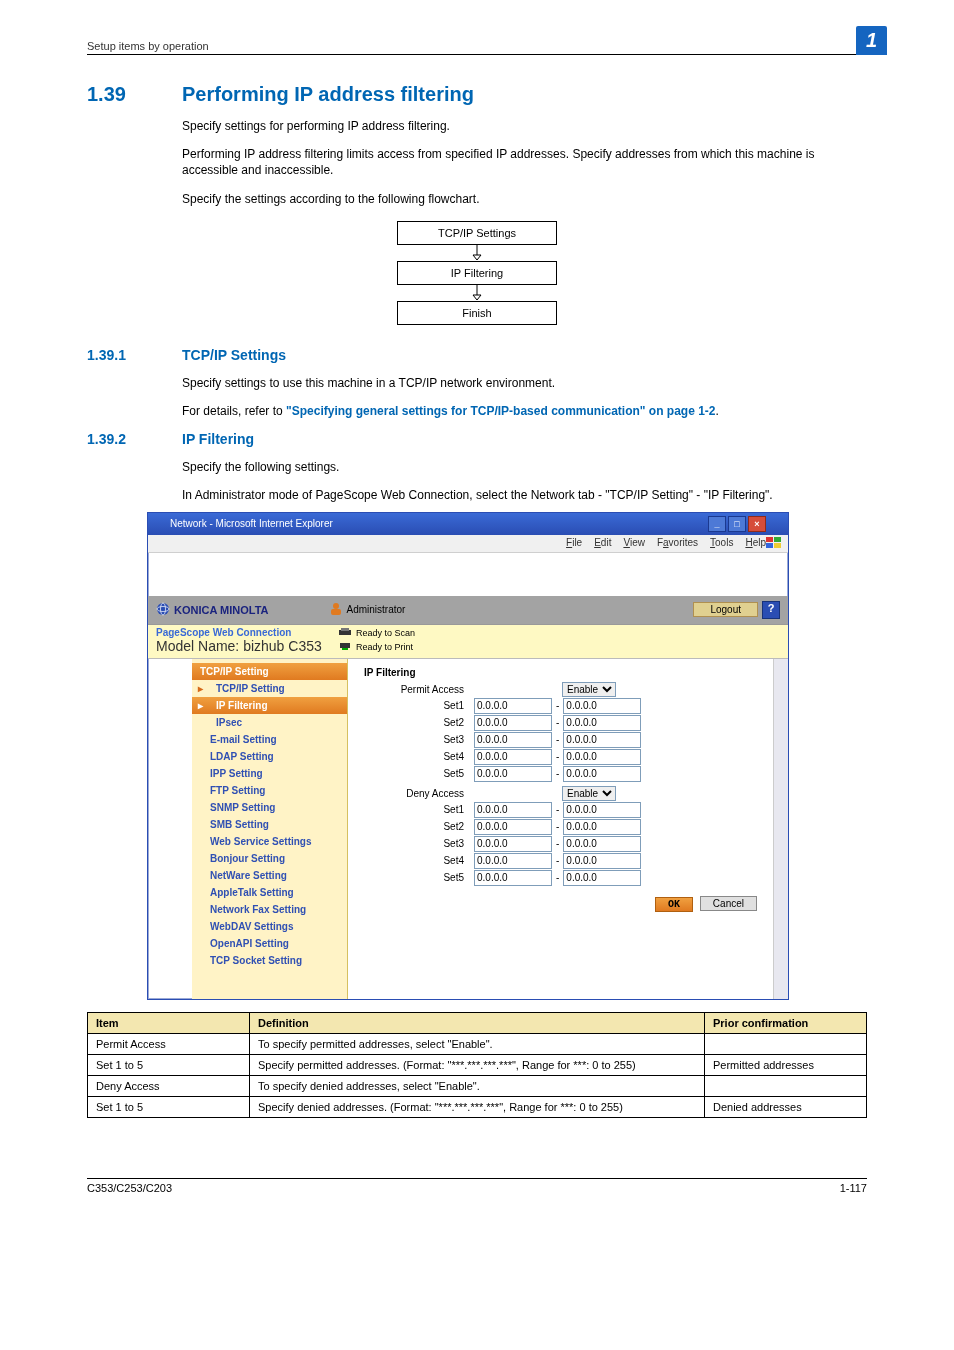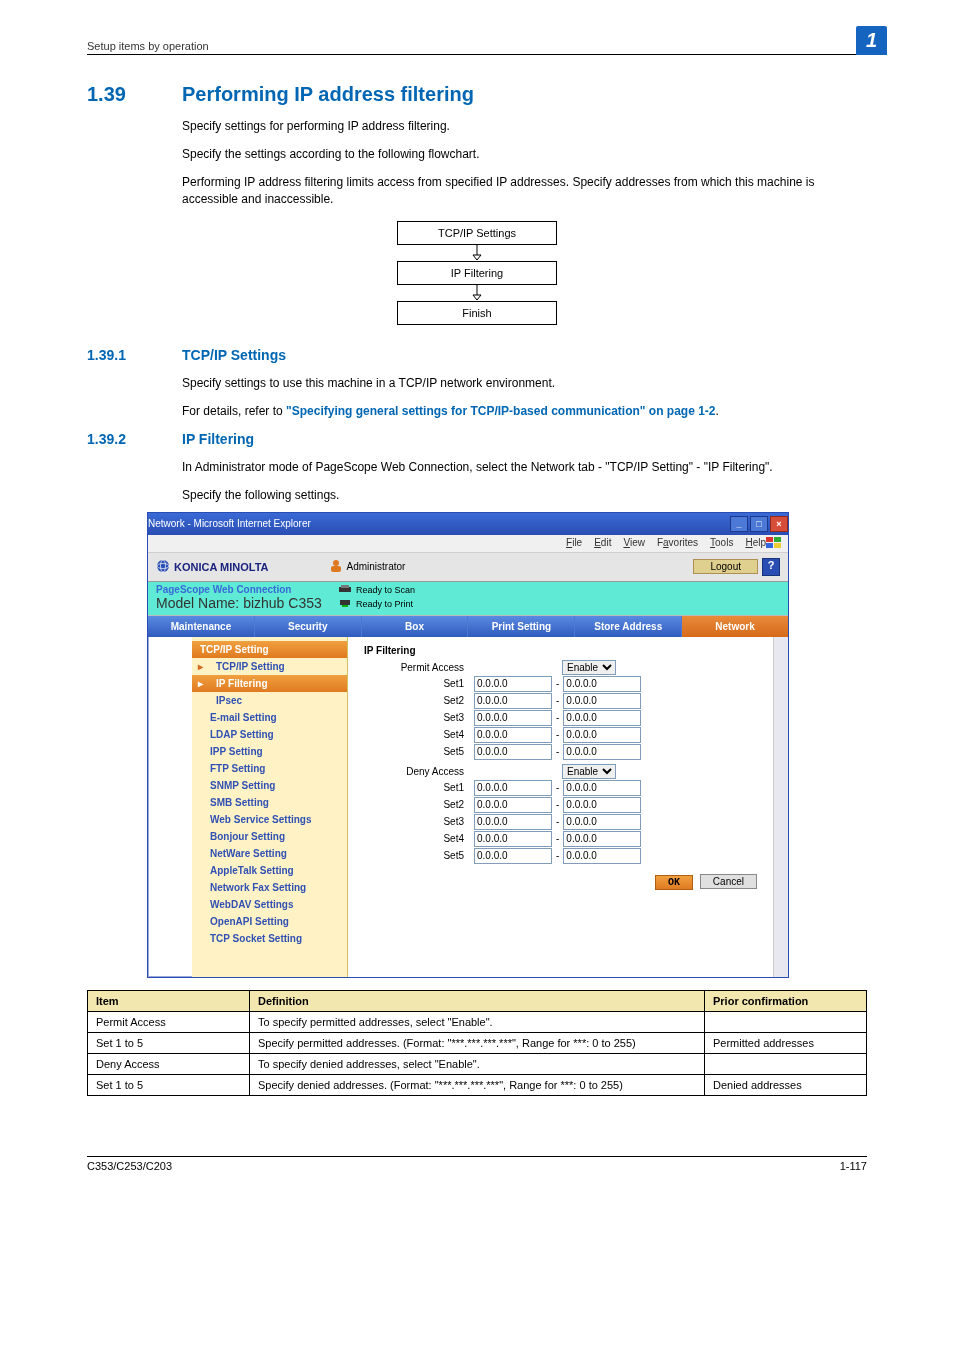--- a/index.html
+++ b/index.html
@@ -81,54 +81,54 @@
     width: 640px;
     margin: 8px 0 12px 60px;
     border: 1px solid #2a4db3;
     box-shadow: 0 0 0 1px #9aa9d6 inset;
     font-family: Tahoma, Arial, sans-serif;
     font-size: 10px;
   }
   .titlebar {
     background: linear-gradient(#3a6ad6, #2a4db3);
     color: #fff;
-    padding: 3px 0;
+    padding: 3px 22px;
     display: flex;
     justify-content: space-between;
     align-items: center;
   }
   .titlebar .tbtns { display:flex; gap:2px; }
   .titlebar .tbtn {
     width:16px; height:14px; background:#4d79d6; border:1px solid #1b3990;
     color:#fff; font-weight:bold; font-size:9px; display:flex; align-items:center; justify-content:center;
   }
   .titlebar .tbtn.close { background:#d64d3a; border-color:#902a1b; }
   .menubar {
     background:#f0f0f0; border-bottom:1px solid #cfcfcf; padding:2px 6px; color:#333;
     display:flex; gap:0; font-size:10px;
     justify-content: flex-end;
   }
   .menubar .left { display:flex; gap:12px; }
   .menubar .m { position:relative; }
   .menubar .m u { text-decoration: underline; }
   .brandrow {
-    background:#e5e5e5; height:24px; border-bottom:1px solid #999;
-    display:flex; align-items:center; justify-content:flex-end; padding:2px 8px;
+    background:#a3a3a3; height:24px; border-bottom:1px solid #999;
+    display:flex; align-items:center; justify-content:flex-end; padding:2px 8px;margin-top:43px;
   }
   .brandrow .left { display:flex; align-items:center; gap:4px; font-size:11px; color:#1a237e; }
   .brandrow .right { display:flex; align-items:center; gap:4px; }
   .logout-btn {
     background:#e0d090; border:1px solid #b09050; font-size:10px; padding:1px 16px;
   }
   .help-btn {
     background:#2a4db3; color:#fff; width:16px; height:16px; text-align:center; font-weight:bold;
     border:1px solid #17327a; font-size:11px;
   }
   .subheader {
-    background:#5eead4; padding:2px 8px 4px 8px; display:flex; align-items:center; gap:12px; border-bottom:1px solid #bbb;
+    background:#fef9c3; padding:2px 8px 4px 8px; display:flex; align-items:center; gap:12px; border-bottom:1px solid #bbb;
   }
   .subheader .left { flex:0 0 170px; font-size:10px; color:#3a6ad6; font-weight:bold; }
   .subheader .model { color:#333; font-size:14px; font-weight:normal; display:block; }
   .subheader .badges { display:flex; flex-direction:column; gap:2px; }
   .badge-r { display:flex; align-items:center; gap:4px; font-size:9px; }
   .mini-ic { width:14px; height:10px; }
   .tabs {
     display:flex; background:#2a4db3; color:#fff; font-size:10px; font-weight:bold;
   }
   .tabs .tab {
@@ -217,22 +217,22 @@
   <div class="header-line">
     <span class="title">Setup items by operation</span>
     <span class="chip">1</span>
   </div>
 
   <h2 class="section-num">
     <span class="num">1.39</span><span>Performing IP address filtering</span>
   </h2>
 
   <p class="body-text">Specify settings for performing IP address filtering.</p>
+  <p class="body-text">Performing IP address filtering limits access from specified IP addresses. Specify addresses from which this machine is accessible and inaccessible.</p>
   <p class="body-text">Specify the settings according to the following flowchart.</p>
-  <p class="body-text">Performing IP address filtering limits access from specified IP addresses. Specify addresses from which this machine is accessible and inaccessible.</p>
 
   <div class="flow">
     <div class="flow-box">TCP/IP Settings</div>
     <div class="flow-arrow">
       <svg width="12" height="16">
           <line x1="6" y1="0" x2="6" y2="11" stroke="#000"></line>
           <polygon points="2,10 10,10 6,15" fill="#fff" stroke="#000"></polygon>
         </svg>
     </div>
     <div class="flow-box">IP Filtering</div>
@@ -249,22 +249,22 @@
     <span class="num">1.39.1</span><span>TCP/IP Settings</span>
   </h3>
   <p class="body-text">Specify settings to use this machine in a TCP/IP network environment.</p>
   <p class="body-text">
     <span>For details, refer to </span><span class="link-text">"Specifying general settings for TCP/IP-based communication" on page 1-2</span><span>.</span>
   </p>
 
   <h3 class="sub">
     <span class="num">1.39.2</span><span>IP Filtering</span>
   </h3>
+  <p class="body-text">Specify the following settings.</p>
   <p class="body-text">In Administrator mode of PageScope Web Connection, select the Network tab - "TCP/IP Setting" - "IP Filtering".</p>
-  <p class="body-text">Specify the following settings.</p>
 
   <div class="win">
     <div class="titlebar">
       <span>Network - Microsoft Internet Explorer</span>
       <div class="tbtns">
         <div class="tbtn">_</div>
         <div class="tbtn">□</div>
         <div class="tbtn close">×</div>
       </div>
     </div>
@@ -321,28 +321,20 @@
           <span>Ready to Scan</span>
         </div>
         <div class="badge-r">
           <span><svg class="mini-ic" viewBox="0 0 14 10">
                 <rect x="2" y="2" width="10" height="5" fill="#333"></rect>
                 <rect x="4" y="7" width="6" height="2" fill="#0a0"></rect>
               </svg></span>
           <span>Ready to Print</span>
         </div>
       </div>
-    </div>
-    <div class="tabs">
-      <div class="tab">Maintenance</div>
-      <div class="tab">Security</div>
-      <div class="tab">Box</div>
-      <div class="tab">Print Setting</div>
-      <div class="tab">Store Address</div>
-      <div class="tab active">Network</div>
     </div>
     <div class="panel">
       <div class="side">
         <div class="side-head">TCP/IP Setting</div>
         <div class="side-item cur side-sub">TCP/IP Setting</div>
         <div class="side-item cur sel side-sub">IP Filtering</div>
         <div class="side-item side-sub">IPsec</div>
         <div class="side-item">E-mail Setting</div>
         <div class="side-item">LDAP Setting</div>
         <div class="side-item">IPP Setting</div>

